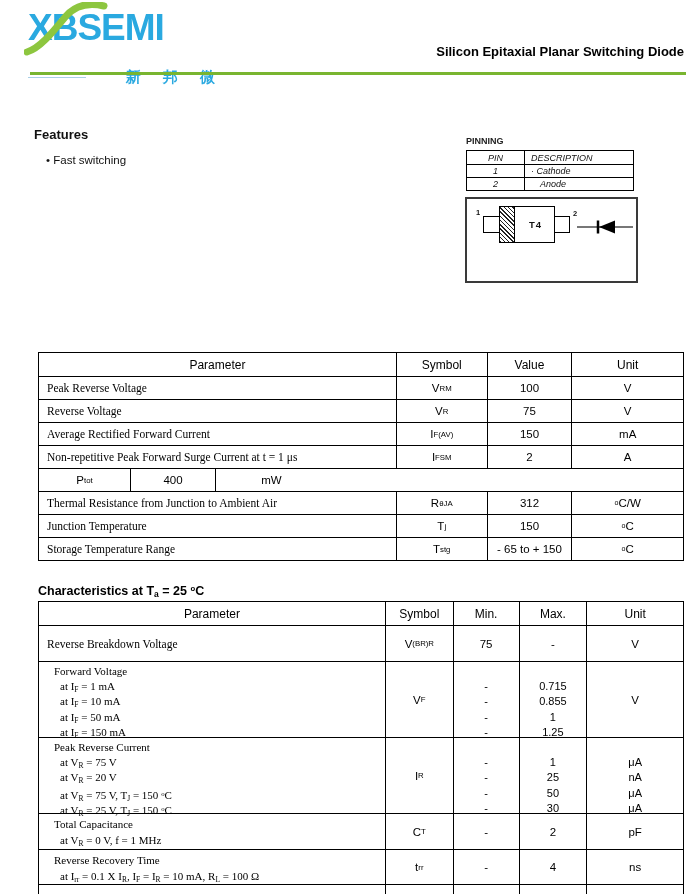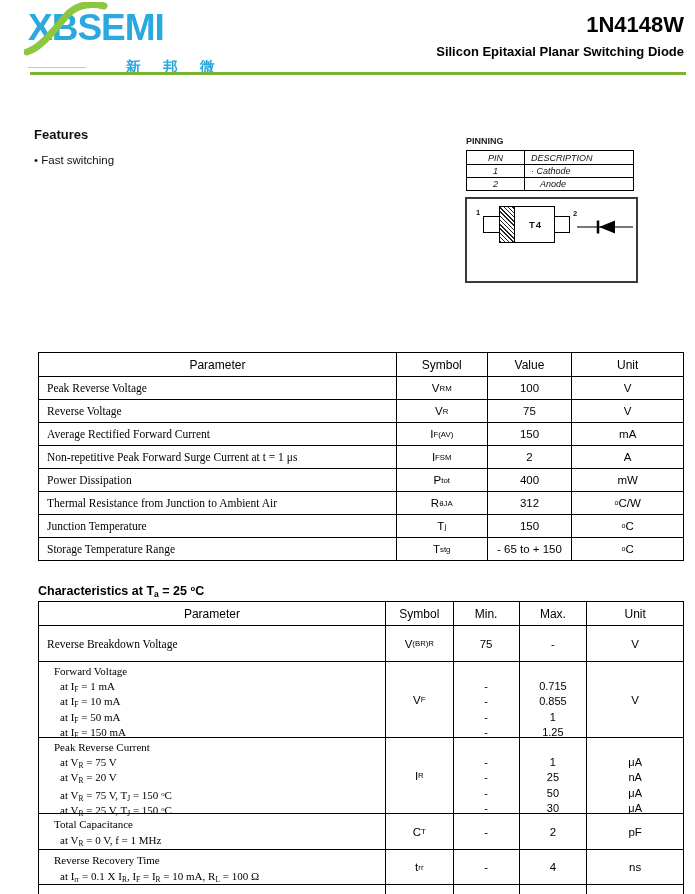--- a/index.html
+++ b/index.html
@@ -12,30 +12,30 @@
   sub { font-size:0.68em; vertical-align:-0.22em; }
   sup { font-size:0.62em; vertical-align:0.5em; }
 
   
   .logo-wrap { position:absolute; left:28px; top:8px; width:200px; }
   .logo-text {
     position:relative; font-size:37px; font-weight:700; color:#2aa9e0;
     letter-spacing:-1px; line-height:40px;
   }
   .logo-swoosh { position:absolute; left:-4px; top:-6px; pointer-events:none; }
-  .logo-cnrow { display:flex; align-items:center; margin-top:10px; width:196px;gap:32px; }
+  .logo-cnrow { display:flex; align-items:center; margin-top:20px; width:196px;gap:32px; }
   .logo-cnline { flex:1; height:1px; background:#a9cfe6; margin-right:8px; }
   .logo-cn { font-size:15px; font-weight:700; color:#2aa9e0; letter-spacing:9px; white-space:nowrap; }
   .part-number { position:absolute; right:11px; top:12px; font-size:22px; font-weight:700; color:#000; }
   .subtitle { position:absolute; right:11px; top:44px; font-size:13px; font-weight:700; color:#000; }
   .green-rule { position:absolute; left:30px; top:72px; width:656px; height:3px; background:#79b530; }
 
   
   .features-title { position:absolute; left:34px; top:127px; font-size:13px; font-weight:700; }
-  .feature-item { position:absolute; left:34px; top:154px; font-size:11.5px; }
+  .feature-item { position:absolute; left:46px; top:154px; font-size:11.5px; }
 
   
   .pinning-title { position:absolute; left:466px; top:136px; font-size:9px; font-weight:700; color:#222; }
   .pin-table { position:absolute; left:466px; top:150px; width:168px; border:1px solid #000; font-size:9px;font-style:italic; }
   .pin-tr { display:flex; height:13px; }
   .pin-tr + .pin-tr { border-top:1px solid #000; }
   .pin-c1 { width:57px; display:flex; align-items:center; justify-content:center; }
   .pin-c2 { width:109px; border-left:1px solid #000; display:flex; align-items:center; padding-left:6px; }
   .pin-c2.indent { padding-left:15px; }
 
@@ -94,21 +94,20 @@
   <div class="logo-wrap">
     <div class="logo-text">XBSEMI</div>
     <svg class="logo-swoosh" width="130" height="56" viewBox="0 0 130 56">
       <path d="M3 50 C 16 46, 28 31, 42 14 C 51 4, 64 0, 80 4" stroke="#8dc63f" stroke-width="7" fill="none" stroke-linecap="round"></path>
     </svg>
     <div class="logo-cnrow">
       <div class="logo-cnline"></div>
       <div class="logo-cn">新 邦 微</div>
     </div>
   </div>
-  <div class="part-number">1N4148W</div>
   <div class="subtitle">Silicon Epitaxial Planar Switching Diode</div>
   <div class="green-rule"></div>
 
   <div class="features-title">Features</div>
   <div class="feature-item">• Fast switching</div>
 
   <div class="pinning-title">PINNING</div>
   <div class="pin-table">
     <div class="pin-tr">
       <div class="pin-c1">PIN</div>
@@ -165,21 +164,20 @@
       <div class="cell a3">150</div>
       <div class="cell a4">mA</div>
     </div>
     <div class="tr">
       <div class="cell a1 pl">Non-repetitive Peak Forward Surge Current at t = 1 μs</div>
       <div class="cell a2">I<sub>FSM</sub></div>
       <div class="cell a3">2</div>
       <div class="cell a4">A</div>
     </div>
     <div class="tr">
-      <div class="cell a1 pl">Power Dissipation</div>
       <div class="cell a2">P<sub>tot</sub></div>
       <div class="cell a3">400</div>
       <div class="cell a4">mW</div>
     </div>
     <div class="tr">
       <div class="cell a1 pl">Thermal Resistance from Junction to Ambient Air</div>
       <div class="cell a2">R<sub>θJA</sub></div>
       <div class="cell a3">312</div>
       <div class="cell a4"><sup>o</sup>C/W</div>
     </div>

